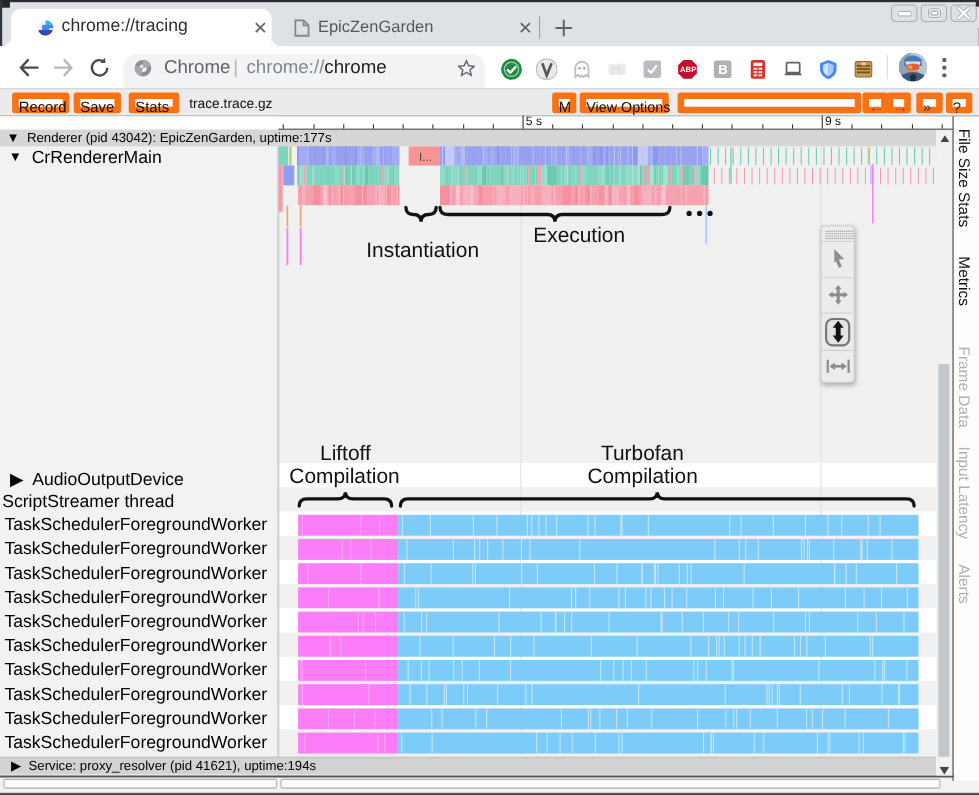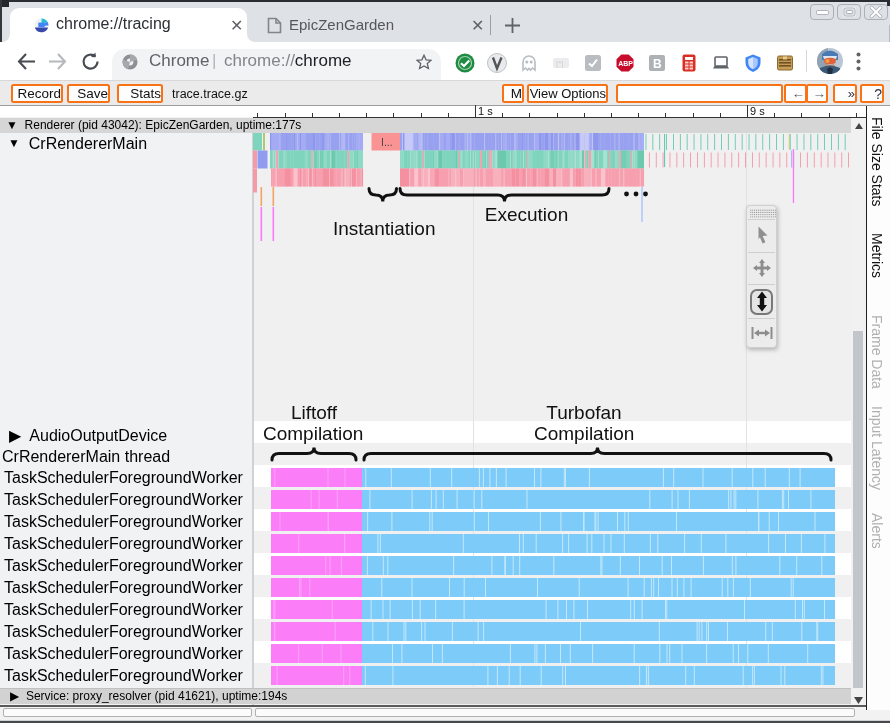--- a/index.html
+++ b/index.html
@@ -18,21 +18,21 @@
 #tab2 .close { position:absolute; left:216px; top:8px; font-size:16px; color:#5f6368; }
 .tabsep { left:490px; top:15px; width:1px; height:20px; background:#9b9fa5; }
 
 .winbtn { top:4px; width:24px; height:16px; border:1.5px solid #aab0b6; border-radius:4px; background:#dee1e6; }
 
 #toolbar { left:0; top:42px; width:890px; height:38px; background:#fff; }
 #omnibox { left:112px; top:7px; width:329px; height:40px; background:#f1f3f4; border-radius:13px; position:absolute; }
 #omnibox .txt { position:absolute; top:2px; font-size:17px; white-space:pre; }
 
 #ttoolbar { left:0; top:80px; width:890px; height:26px; background:#ebebeb; border-top:1px solid #d8d8d8; border-bottom:1px solid #9c9c9c; }
-.tbtn { position:absolute; top:3px; height:19px; background:#fdfdfd; border:2px solid #f97316; border-radius:2.5px; font-size:13.5px; color:#111; text-align:right; line-height:16.5px; white-space:nowrap; }
+.tbtn { position:absolute; top:3px; height:19px; background:#fdfdfd; border:6px solid #f97316; border-radius:2.5px; font-size:13.5px; color:#111; text-align:left; line-height:16.5px; white-space:nowrap; }
 
 #leftpanel { left:0; top:106px; width:253px; height:599px; background:#f1f2f3; border-top:1px solid #fff; }
 #trackarea { left:253px; top:106px; width:600px; height:599px; background:#f0f0f0; }
 #ruler { left:0; top:106px; width:866px; height:10.5px; background:#fff; }
 .tick { position:absolute; background:#333; width:1px; }
 #rulerline { left:253px; top:116.5px; width:613px; height:1.5px; background:#333; }
 #rendererbar { left:0; top:118px; width:851px; height:14.5px; background:#d6d6d6; font-size:12px; color:#000; line-height:14px; padding-left:6px; }
 #servicebar { left:0; top:688px; width:851px; height:16px; background:#d2d2d2; border-top:1px solid #c0c0c0; font-size:12px; color:#000; line-height:15px; padding-left:10px; }
 .gridline { width:1px; background:#e2e2e2; top:133px; height:554px; }
 .rowlabel { position:absolute; left:4px; font-size:16px; color:#000; white-space:pre; }
@@ -247,33 +247,33 @@
 <div class="tick" style="left:611.0px;top:113px;height:4px"></div>
 <div class="tick" style="left:638.2px;top:113px;height:4px"></div>
 <div class="tick" style="left:665.4px;top:113px;height:4px"></div>
 <div class="tick" style="left:692.6px;top:113px;height:4px"></div>
 <div class="tick" style="left:719.8px;top:113px;height:4px"></div>
 <div class="tick" style="left:774.2px;top:113px;height:4px"></div>
 <div class="tick" style="left:801.4px;top:113px;height:4px"></div>
 <div class="tick" style="left:828.6px;top:113px;height:4px"></div>
 <div class="tick" style="left:855.8px;top:113px;height:4px"></div>
 <div class="tick" style="left:475px;top:104.5px;height:12px"></div>
-<div class="abs" style="left:478px;top:104.5px;font-size:11px;color:#111">1 s</div>
+<div class="abs" style="left:478px;top:104.5px;font-size:11px;color:#111">5 s</div>
 <div class="tick" style="left:747px;top:104.5px;height:12px"></div>
 <div class="abs" style="left:750px;top:104.5px;font-size:11px;color:#111">9 s</div>
 <div class="abs" id="rendererbar">▼&nbsp; Renderer (pid 43042): EpicZenGarden, uptime:177s</div>
 
 <div class="abs" style="left:253px;top:421px;width:600px;height:22px;background:#fff"></div>
 <div class="abs" style="left:253px;top:465px;width:600px;height:22px;background:#fff"></div>
 <div class="abs" style="left:253px;top:509px;width:600px;height:22px;background:#fff"></div>
 <div class="abs" style="left:253px;top:553px;width:600px;height:22px;background:#fff"></div>
 <div class="abs" style="left:253px;top:597px;width:600px;height:22px;background:#fff"></div>
 <div class="abs" style="left:253px;top:641px;width:600px;height:22px;background:#fff"></div>
 <div class="rowlabel" style="top:426px;left:9px">▶&nbsp; AudioOutputDevice</div>
-<div class="rowlabel" style="top:448px;left:2px">CrRendererMain thread</div>
+<div class="rowlabel" style="top:448px;left:2px">ScriptStreamer thread</div>
 <div class="rowlabel" style="top:469px;left:4px">TaskSchedulerForegroundWorker</div>
 <div class="rowlabel" style="top:491px;left:4px">TaskSchedulerForegroundWorker</div>
 <div class="rowlabel" style="top:513px;left:4px">TaskSchedulerForegroundWorker</div>
 <div class="rowlabel" style="top:535px;left:4px">TaskSchedulerForegroundWorker</div>
 <div class="rowlabel" style="top:557px;left:4px">TaskSchedulerForegroundWorker</div>
 <div class="rowlabel" style="top:579px;left:4px">TaskSchedulerForegroundWorker</div>
 <div class="rowlabel" style="top:601px;left:4px">TaskSchedulerForegroundWorker</div>
 <div class="rowlabel" style="top:623px;left:4px">TaskSchedulerForegroundWorker</div>
 <div class="rowlabel" style="top:645px;left:4px">TaskSchedulerForegroundWorker</div>
 <div class="rowlabel" style="top:667px;left:4px">TaskSchedulerForegroundWorker</div>

